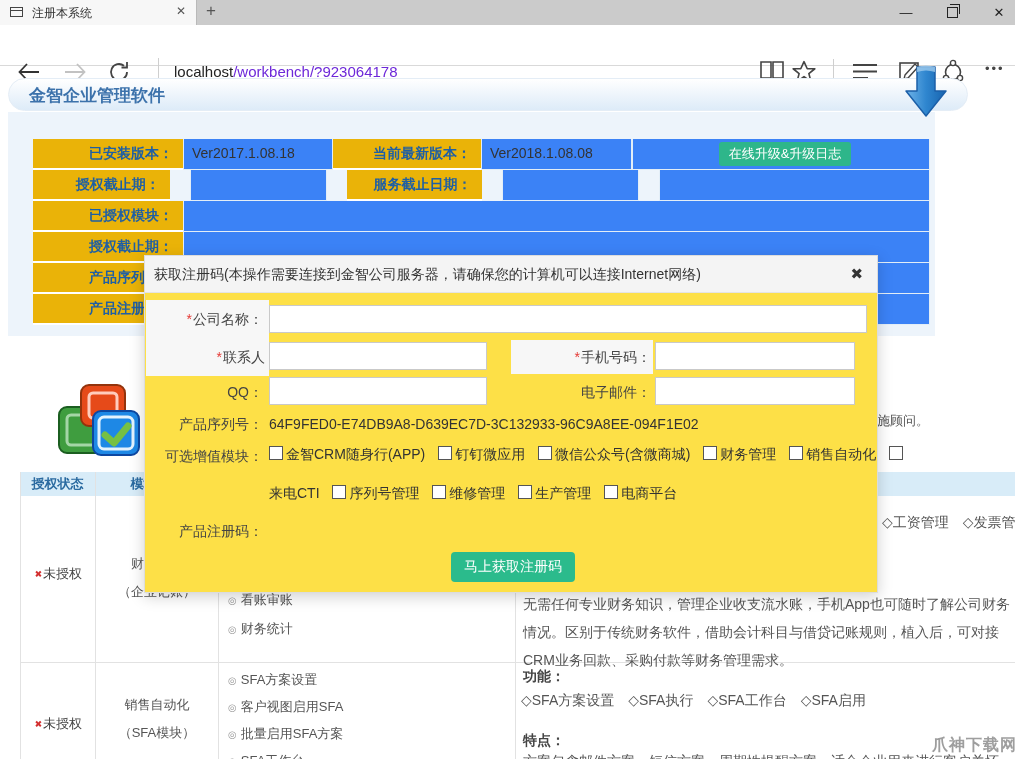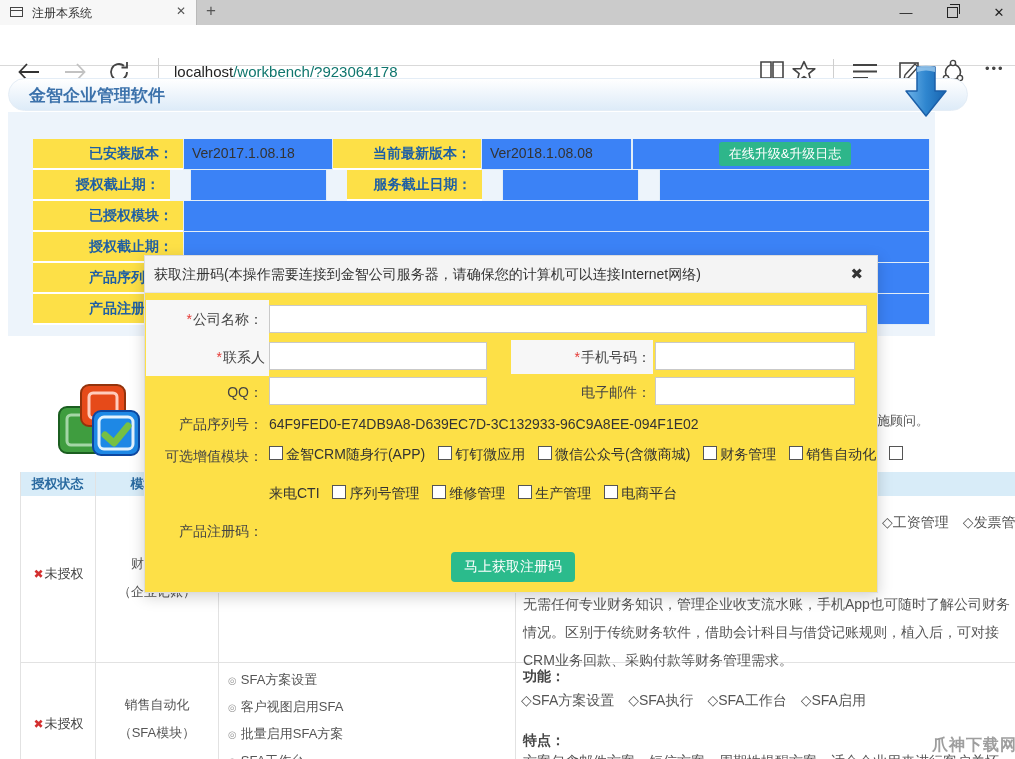--- a/index.html
+++ b/index.html
@@ -16,47 +16,47 @@
   .tabclose{position:absolute;right:10px;top:4px;font-size:12px;color:#555;cursor:pointer;}
   .newtab{position:absolute;left:206px;top:1px;font-size:17px;color:#555;}
   .winbtn{position:absolute;top:2px;width:26px;height:21px;text-align:center;font-size:13px;color:#222;line-height:21px;}
   .restore-glyph{display:inline-block;position:relative;width:9px;height:9px;border:1.2px solid #222;margin-top:5px;background:#cbcbcb;}
   .restore-glyph:before{content:"";position:absolute;left:2px;top:-4px;width:9px;height:9px;border:1.2px solid #222;border-bottom:none;border-left:none;}
   .addressbar{position:absolute;left:0;top:25px;width:1015px;height:41px;background:#fff;border-bottom:1px solid #d9d9d9;box-sizing:border-box;}
   .navico{position:absolute;top:34px;width:26px;height:26px;}
   .urlsep{position:absolute;left:158px;top:33px;width:1px;height:26px;background:#cfcfcf;}
   .url{position:absolute;left:174px;top:38px;font-size:15px;white-space:nowrap;}
   .url .host{color:#222;}
-  .url .rest{color:#0f766e;}
+  .url .rest{color:#6d28d9;}
   .tooldiv{position:absolute;left:833px;top:34px;width:1px;height:25px;background:#cfcfcf;}
   .dots{position:absolute;left:985px;top:36px;font-size:13px;letter-spacing:2px;color:#444;}
 
   
   .hdrcard{position:absolute;left:8px;top:78px;width:960px;height:33px;border-radius:17px;
            background:linear-gradient(#ffffff,#ddebf8);border:1px solid #e4edf6;box-sizing:border-box;}
   .brand{position:absolute;left:20px;top:5px;font-size:17px;font-weight:bold;color:#3c72ab;}
   .brandsub{position:absolute;left:163px;top:7px;font-size:15px;color:#b9c8da;letter-spacing:1px;
             font-family:"Liberation Serif","DejaVu Serif",serif;font-weight:bold;margin-top:36px;}
   .bluepanel{position:absolute;left:8px;top:112px;width:927px;height:224px;background:#edf4fb;}
 
   
   .vrow{position:absolute;left:33px;width:897px;height:31px;display:flex;}
-  .vlab{background:#fde047;color:#1f5fa4;font-weight:bold;font-size:14px;text-align:right;
+  .vlab{background:#eab308;color:#1f5fa4;font-weight:bold;font-size:14px;text-align:right;
         padding-right:10px;line-height:29px;box-sizing:border-box;border-bottom:2px solid #fff;}
   .vval{background:#3b82f6;border:1px solid #e3eef7;border-top:none;font-size:14px;color:#333;
         padding-left:8px;line-height:29px;box-sizing:border-box;white-space:nowrap;overflow:hidden;}
   .w150{width:150px;}.w148{width:148px;}.w151{width:151px;}.w298{width:298px;}.w747{width:747px;}
   .greenbtn{display:inline-block;background:#2eb68a;color:#fff;font-size:13px;border:none;border-radius:3px;
             padding:4px 10px;cursor:pointer;line-height:16px;}
 
   
   .mthead{position:absolute;left:20px;top:472px;width:1040px;height:24px;background:#d8ecf8;display:flex;}
   .mthc{font-size:13px;font-weight:bold;color:#2a6aa0;text-align:center;line-height:24px;white-space:nowrap;overflow:visible;}
   .gridline{position:absolute;background:#e2e2e2;}
-  .status{font-size:13px;color:#444;white-space:nowrap;}
+  .status{font-size:13px;color:#444;white-space:nowrap;font-family:Liberation Mono, monospace;}
   .xmark{color:#d32f2f;font-size:12px;margin-right:1px;}
   .mname{font-size:13px;color:#555;text-align:center;line-height:28px;white-space:nowrap;}
   .feat{font-size:13px;color:#555;line-height:28px;white-space:nowrap;}
   .blt{color:#999;font-size:10px;margin-right:4px;}
   .mdesc{font-size:14px;color:#555;line-height:28px;}
   .frag{font-size:14px;color:#555;white-space:nowrap;}
   .flab{font-size:14px;font-weight:bold;color:#444;white-space:nowrap;}
 
   
   .dialog{position:absolute;left:144px;top:255px;width:734px;height:338px;background:#fde047;
@@ -223,20 +223,24 @@
   <div class="gridline" style="left:95px;top:472px;width:1px;height:287px;"></div>
   <div class="gridline" style="left:218px;top:472px;width:1px;height:287px;"></div>
   <div class="gridline" style="left:515px;top:472px;width:1px;height:287px;"></div>
   <div class="gridline" style="left:20px;top:662px;width:995px;height:1px;"></div>
 
   <div class="abs status" style="left:22px;top:565px;width:73px;text-align:center;"><span class="xmark">✖</span><span>未授权</span></div>
   <div class="abs mname" style="left:96px;top:550px;width:122px;">
     <div>财务管理</div>
     <div>（企业记账）</div>
   </div>
+  <div class="abs feat" style="left:228px;top:586px;">
+    <div><span class="blt">◎</span><span>看账审账</span></div>
+    <div><span class="blt">◎</span><span>财务统计</span></div>
+  </div>
   <span class="abs frag" style="left:882px;top:514px;">◇工资管理　◇发票管理</span>
   <div class="abs mdesc" style="left:523px;top:590px;width:488px;">无需任何专业财务知识，管理企业收支流水账，手机App也可随时了解公司财务情况。区别于传统财务软件，借助会计科目与借贷记账规则，植入后，可对接CRM业务回款、采购付款等财务管理需求。</div>
 
   <div class="abs status" style="left:22px;top:715px;width:73px;text-align:center;"><span class="xmark">✖</span><span>未授权</span></div>
   <div class="abs mname" style="left:96px;top:691px;width:122px;">
     <div>销售自动化</div>
     <div>（SFA模块）</div>
   </div>
   <div class="abs feat" style="left:228px;top:667px;line-height:26px;">
     <div><span class="blt">◎</span><span>SFA方案设置</span></div>

